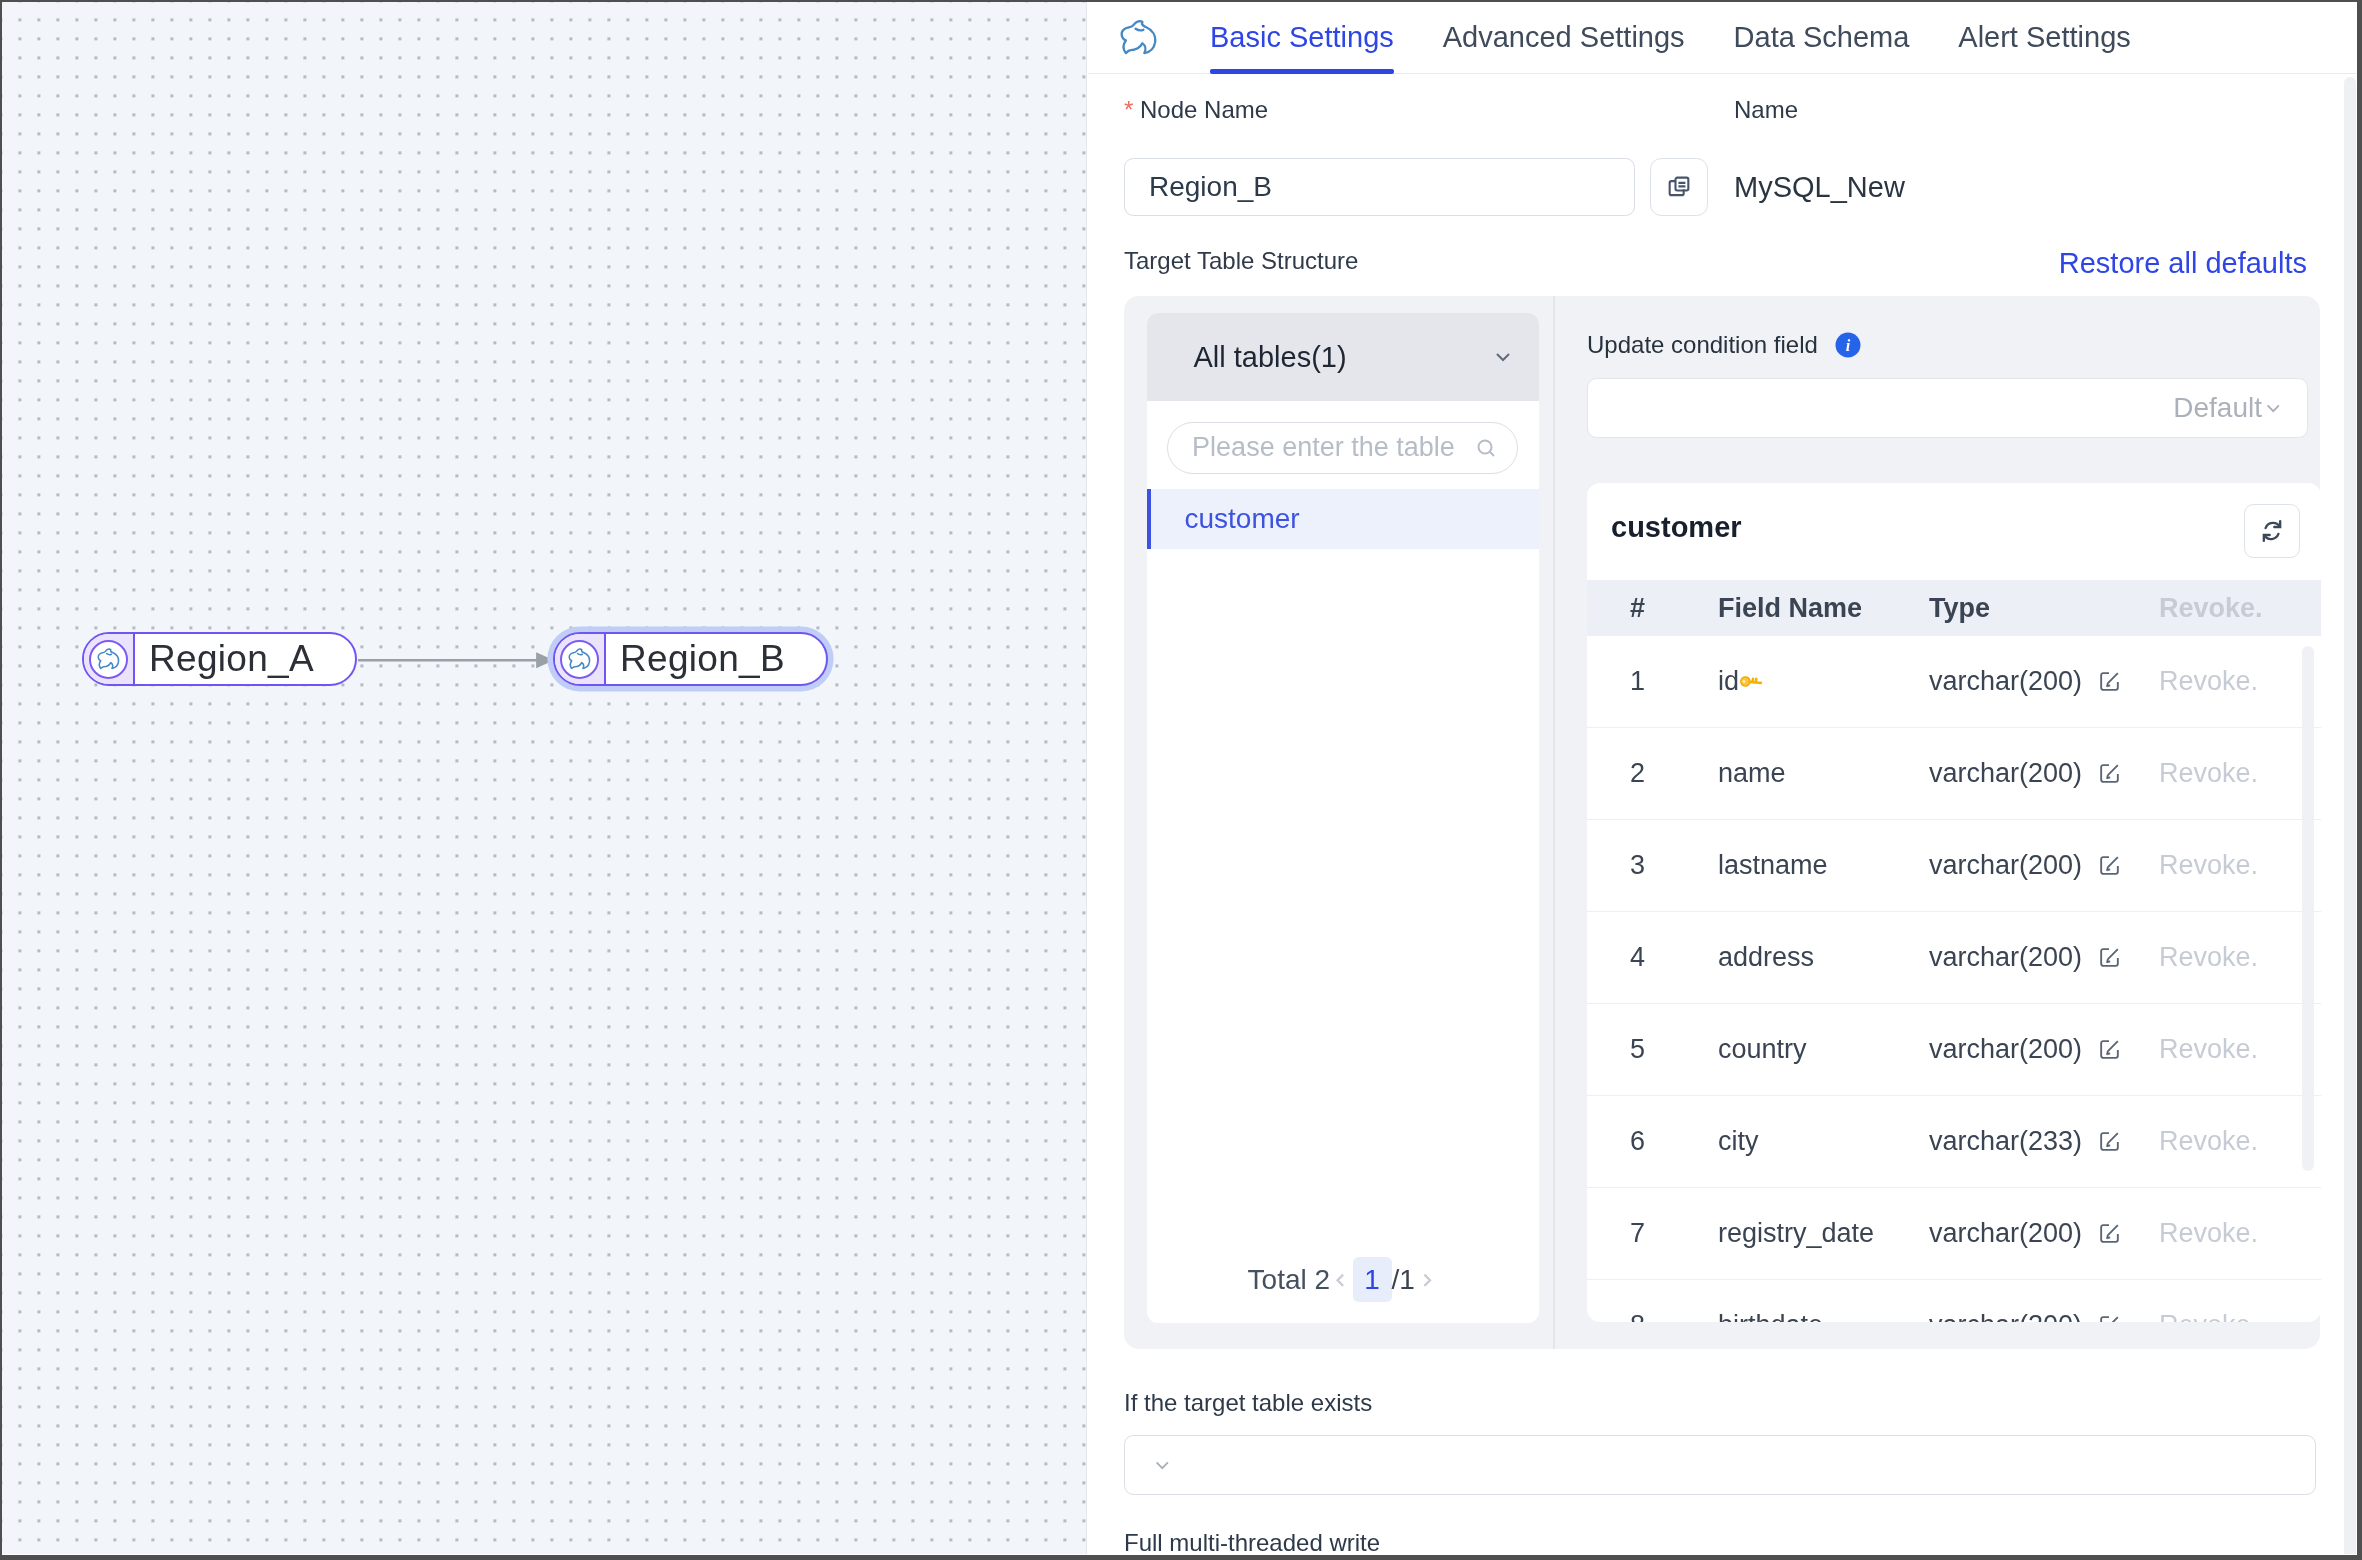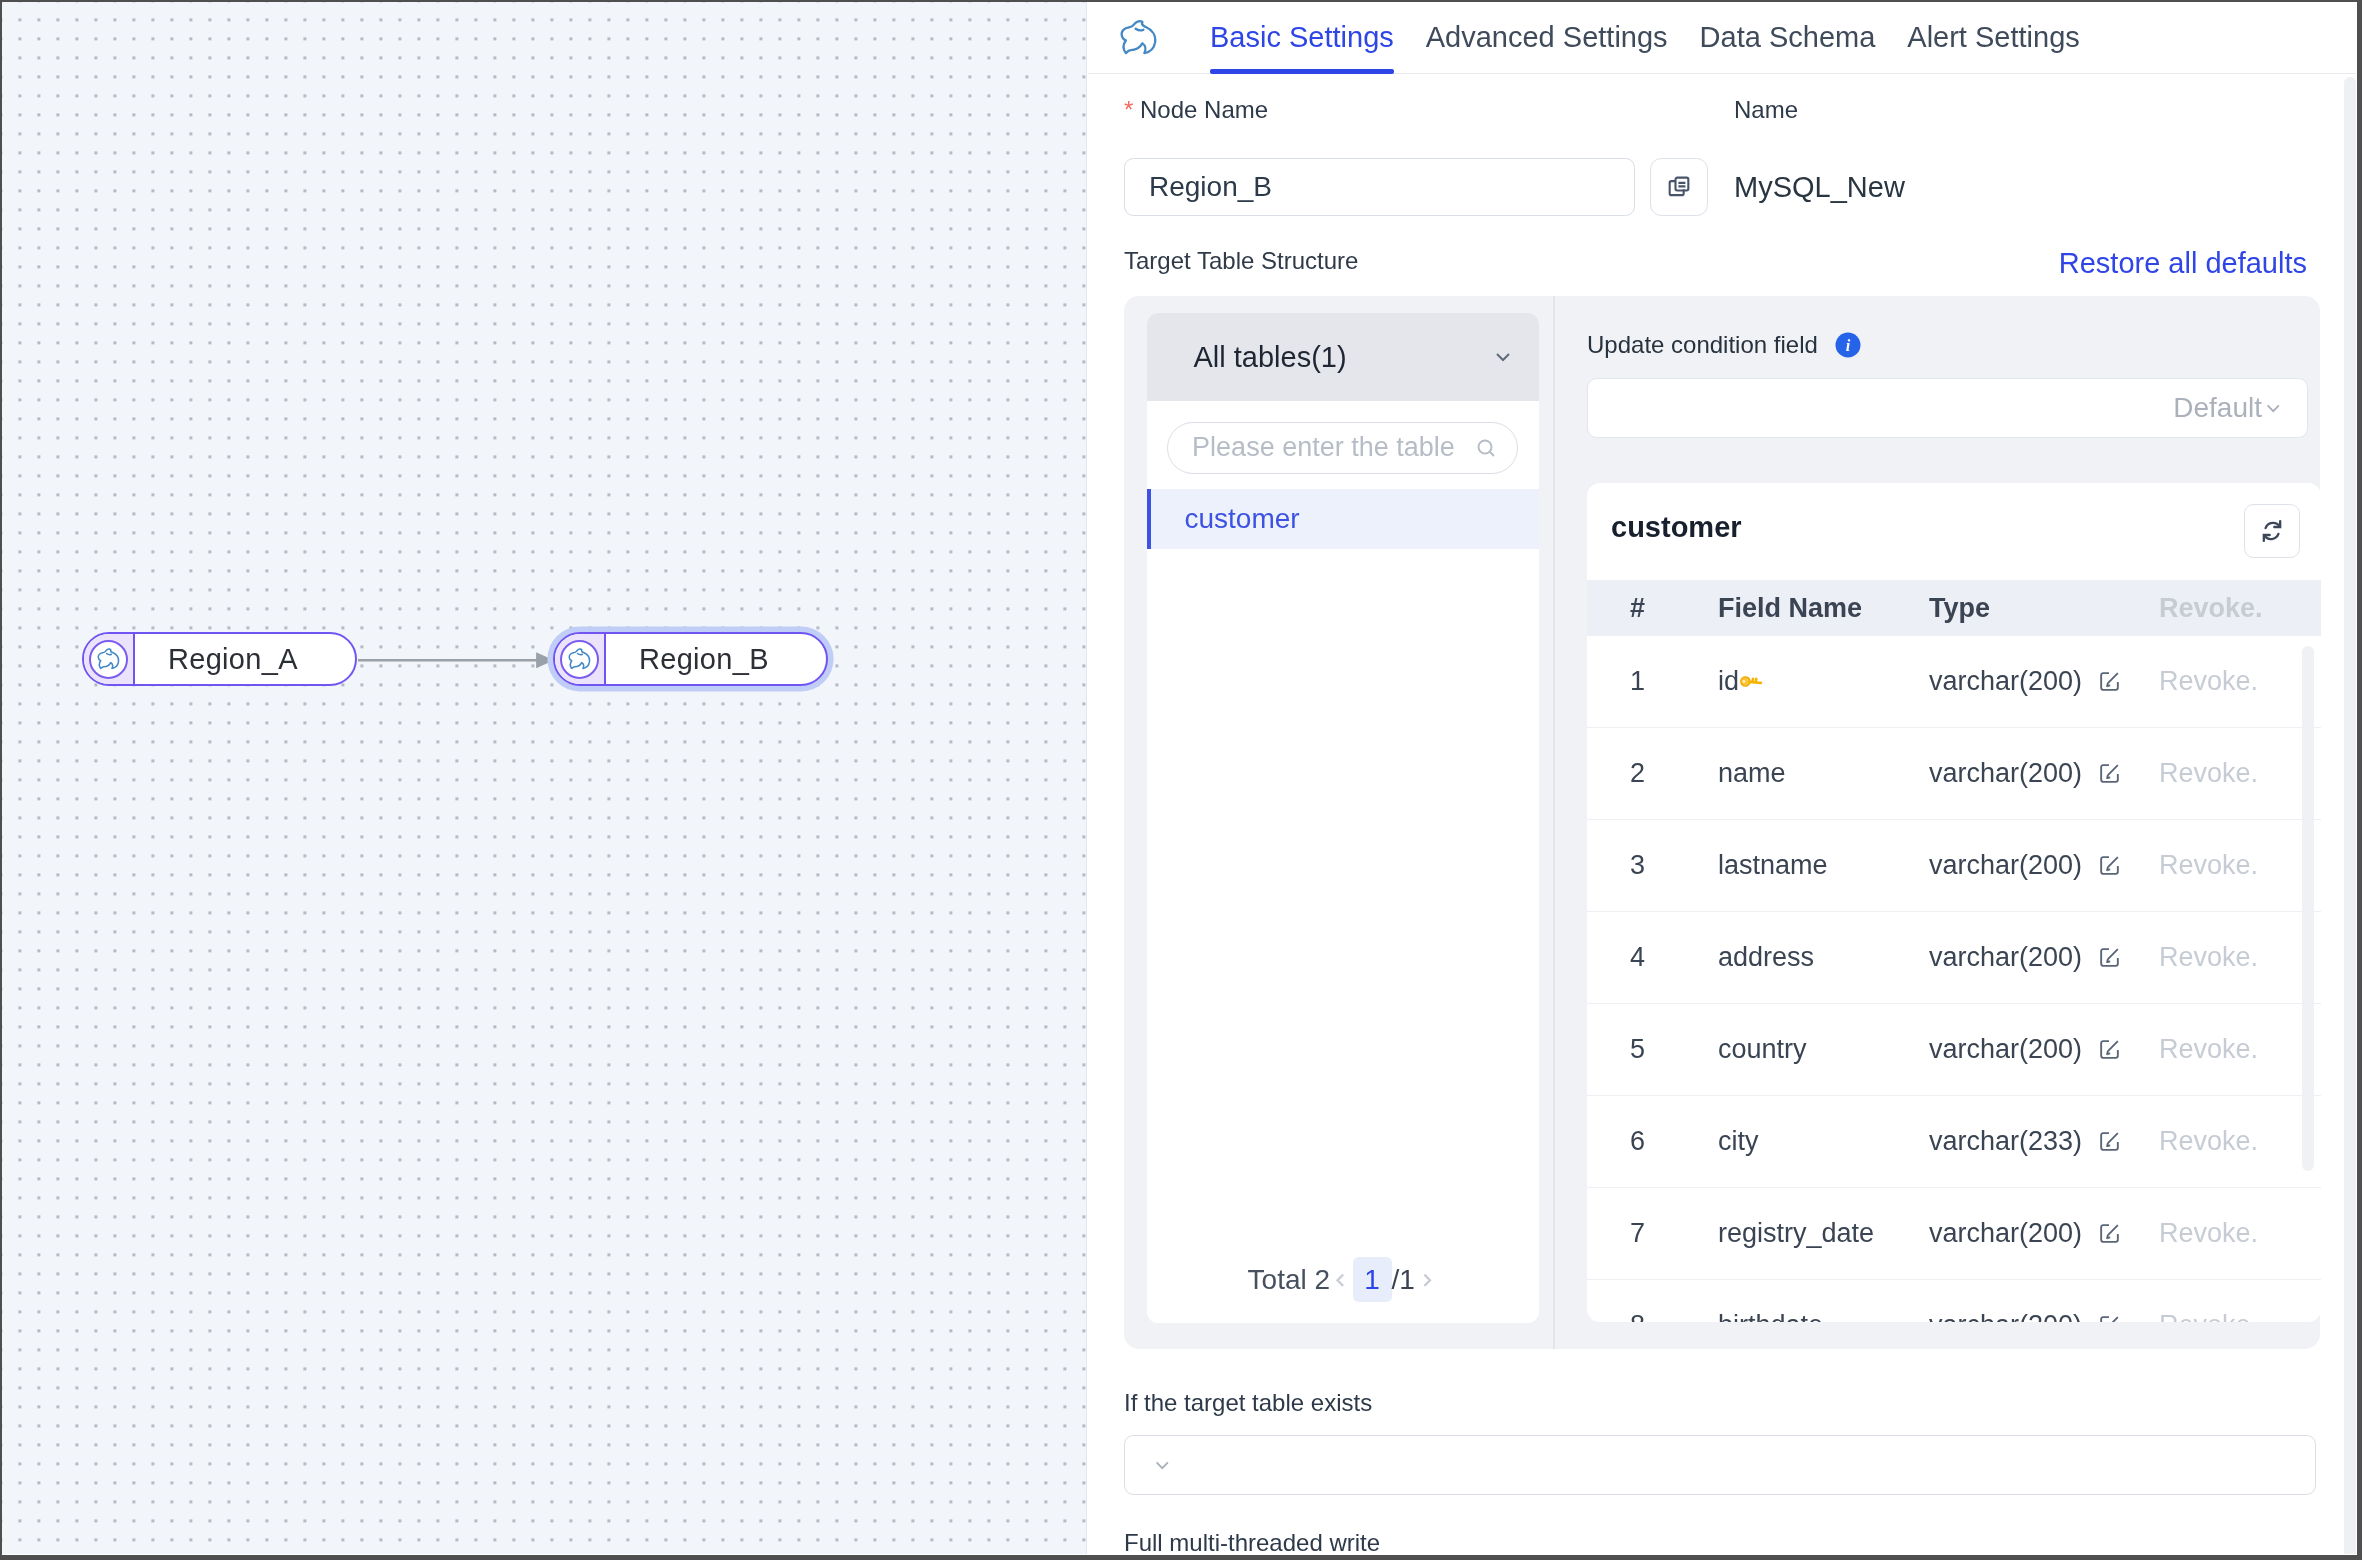--- a/index.html
+++ b/index.html
@@ -26,36 +26,36 @@
   .node.selected { box-shadow:0 0 0 5.6px #c0cdf6; }
   .node-icon-box {
     width:51px; background:#ebe3fb; border-right:2.8px solid #7155f2;
     display:flex; align-items:center; justify-content:center; flex:none;
   }
   .node-icon-circle {
     width:39px; height:39px; border-radius:50%; background:#fff;
     border:2.3px solid #7b5cf0; display:flex; align-items:center; justify-content:center;
   }
   .node-label {
-    flex:1; display:flex; align-items:center; padding-left:33px;
-    font-size:29px; font-weight:500; color:#2c2f36; letter-spacing:0.3px;text-align:center;
+    flex:1; display:flex; align-items:center; padding-left:14px;
+    font-size:37px; font-weight:500; color:#2c2f36; letter-spacing:0.3px;text-align:center;
   }
   .edge { position:absolute; left:354px; top:647px; }
   
   .panel { position:absolute; left:1086px; top:0; width:1268px; height:1552px; background:#fff; }
   .panel-scroll-track {
     position:absolute; right:0; top:75px; bottom:0; width:12px;
     background:#eef0f3; border-radius:7.5px 7.5px 0 0;
   }
   .tabbar {
     position:relative; height:72px; display:flex; align-items:center;
     border-bottom:0.9px solid #e8eaee; padding-left:30px;
   }
   .tabbar .brand { margin-right:49px; display:flex; align-items:center; }
-  .tabs { display:flex; height:100%; gap:32px; }
+  .tabs { display:flex; height:100%; gap:49px; }
   .tab {
     display:flex; align-items:center; height:100%; font-size:29px; font-weight:500;
     color:#3f4a5a; cursor:pointer; position:relative;
   }
   .tab.active { color:#2e46e6; }
   .tab.active::after {
     content:""; position:absolute; left:0; right:0; bottom:-0.9px; height:4.7px;
     background:#2e46e6; border-radius:1.9px;
   }
   .lbl { font-size:24px; color:#2e3a49; }

